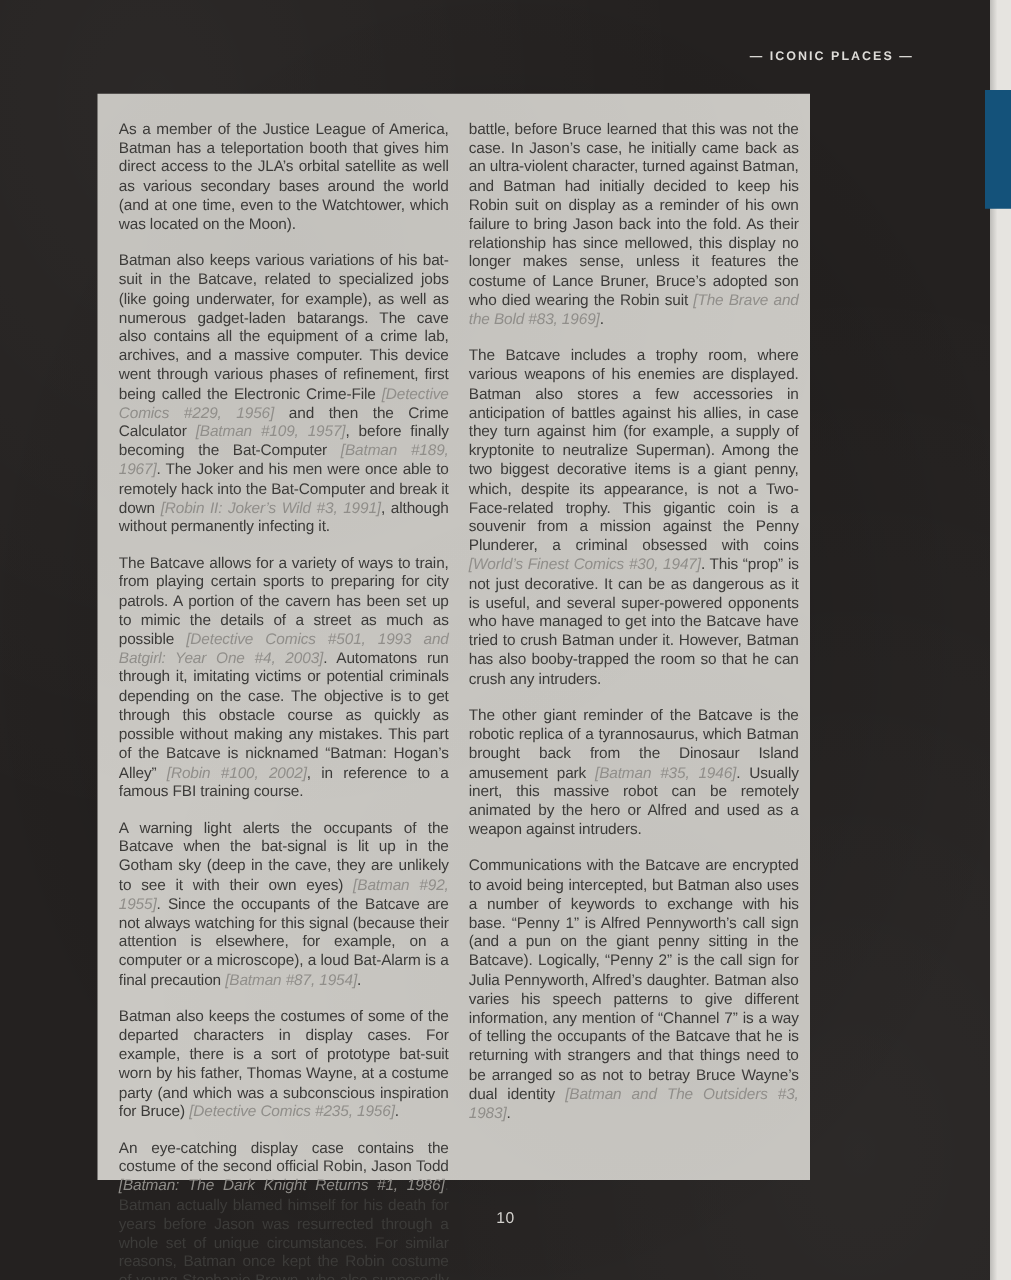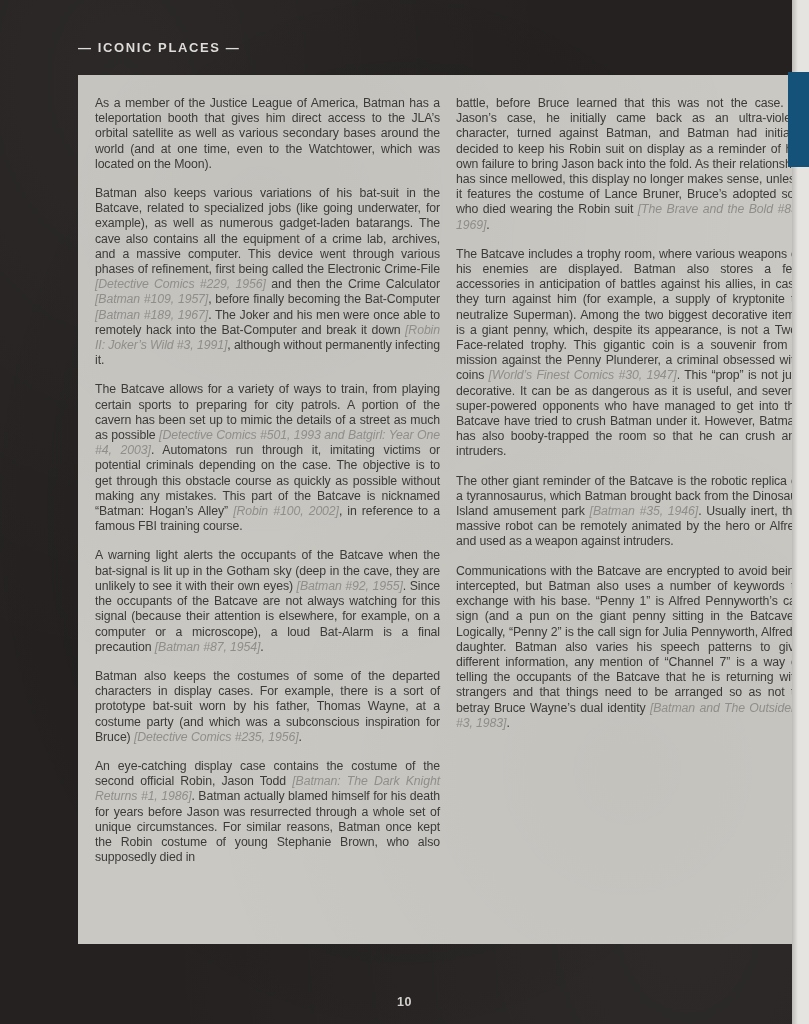--- a/index.html
+++ b/index.html
@@ -7,45 +7,45 @@
     position:relative;width:809px;height:1024px;overflow:hidden;
     font-family:"Liberation Sans","DejaVu Sans",sans-serif;
     background:
       radial-gradient(ellipse at 15% 8%, rgba(255,255,255,0.035), transparent 45%),
       radial-gradient(ellipse at 85% 90%, rgba(255,255,255,0.04), transparent 55%),
       radial-gradient(ellipse at 50% 50%, rgba(0,0,0,0.25), transparent 75%),
       var(--background,#242120);
   }
   .running-head{
     position:absolute;left:78px;top:40px;width:653px;
-    text-align:left;
-    color:#dedcd8;font-size:13px;font-weight:bold;
+    text-align:right;
+    color:#dedcd8;font-size:10px;font-weight:bold;
     letter-spacing:1.6px;
   }
   .page{
-    position:absolute;left:78px;top:75px;width:732px;height:869px;
+    position:absolute;left:78px;top:75px;width:570px;height:869px;
     box-sizing:border-box;padding:21px 9px 0 17px;
     background:
       radial-gradient(circle at 25% 15%, rgba(0,0,0,0.035), transparent 55%),
       radial-gradient(circle at 75% 80%, rgba(0,0,0,0.03), transparent 50%),
       var(--page_bg,#cac8c3);
     display:flex;gap:16px;
   }
   .col{flex:1 1 0;min-width:0;}
   .para{
     margin:0 0 14px 0;
     font-size:12.3px;line-height:15.2px;letter-spacing:-0.1px;
     text-align:justify;
     hyphens:auto;-webkit-hyphens:auto;
     color:var(--body_text,#3c3b39);
   }
   .para .cite{font-style:italic;color:var(--citation,#908e8a);}
   .folio{
-    position:absolute;left:78px;top:995px;width:653px;
-    text-align:center;color:#d3d1cd;font-size:12.5px;font-weight:bold;
+    position:absolute;left:78px;top:967px;width:653px;
+    text-align:center;color:#d3d1cd;font-size:12.5px;font-weight:normal;
     letter-spacing:0.5px;
   }
   .facing-edge{
     position:absolute;right:0;top:0;width:17px;height:1024px;
     background:
       linear-gradient(to right, rgba(0,0,0,0.18), rgba(0,0,0,0) 35%),
       var(--paper_edge,#e6e4e0);
   }
   .chapter-tab{
     position:absolute;right:0;top:72px;width:21px;height:95px;

